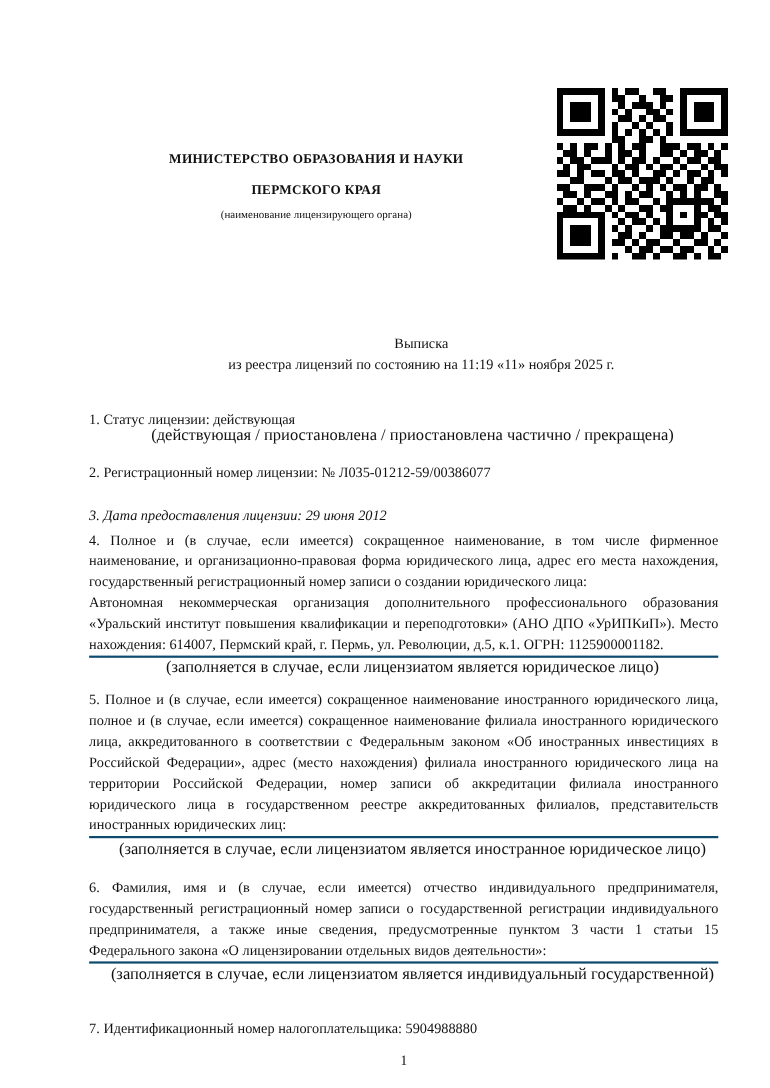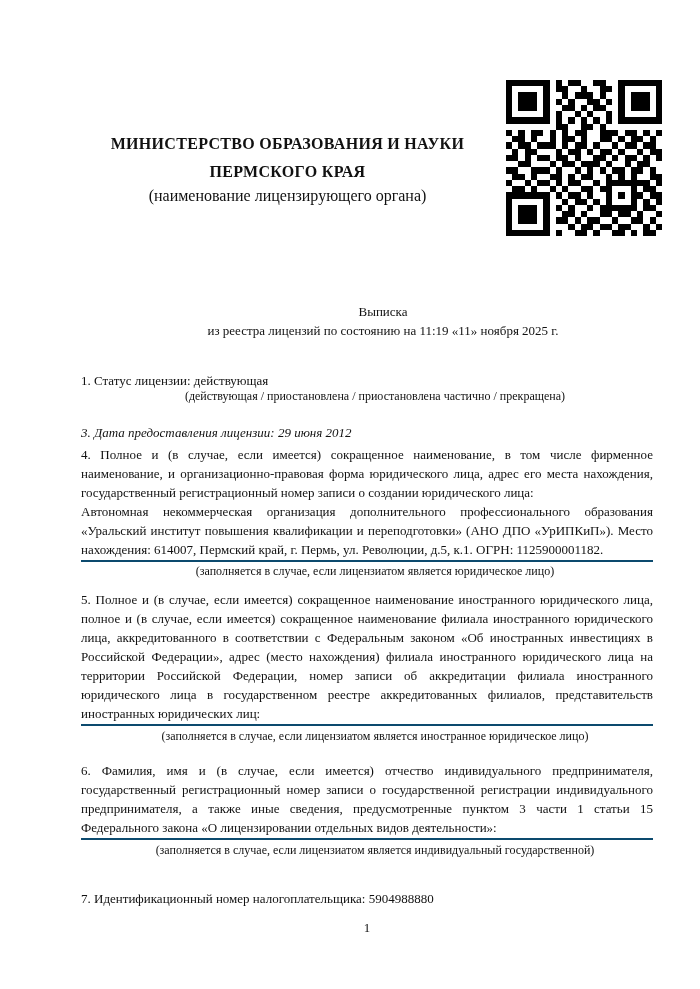--- a/index.html
+++ b/index.html
@@ -16,26 +16,26 @@
   
   .ministry-block {
     position: absolute;
     left: 65px;
     top: 130px;
     width: 445px;
     text-align: center;
   }
   .ministry-name {
     font-weight: bold;
-    font-size: 16px;
+    font-size: 12px;
     line-height: 28px;
     letter-spacing: 0.3px;
   }
   .ministry-caption {
-    font-size: 16px;
+    font-size: 10px;
     line-height: 13px;
     margin-top: 3px;
   }
   .qr {
     position: absolute;
     left: 506px;
     top: 80px;
     width: 156px;
     height: 156px;
   }
@@ -53,21 +53,21 @@
   .title-block {
     margin-top: 302px;
     text-align: center;
     position: relative;
     left: 16px;
   }
   .item { white-space: pre-wrap; }
   .para { text-align: justify; }
   .ruled { border-bottom: 2px solid #0c4a6e; padding-bottom: 1px; }
   .caption {
-    font-size: 12px;
+    font-size: 15px;
     line-height: 13px;
     text-align: center;
     position: relative;
     left: 8px;
   }
   .m-item1   { margin-top: 31px; }
   .m-cap1    { margin-top: 0px; }
   .m-item2   { margin-top: 17px; }
   .m-item3   { margin-top: 20px; font-style: italic; }
   .m-p4q     { margin-top: 3px; }
@@ -443,20 +443,21 @@
   <div class="doc-body">
 
     <div class="title-block">
       <div>Выписка</div>
       <div>из реестра лицензий по состоянию на 11:19 «11» ноября 2025 г.</div>
     </div>
 
     <div class="item m-item1">1. Статус лицензии: действующая</div>
     <div class="caption m-cap1">(действующая / приостановлена / приостановлена частично / прекращена)</div>
 
+    <div class="item m-item2">2. Регистрационный номер лицензии: № Л035-01212-59/00386077</div>
 
     <div class="item m-item3">3. Дата предоставления лицензии: 29 июня 2012</div>
 
     <div class="para m-p4q">4. Полное и (в случае, если имеется) сокращенное наименование, в том числе фирменное наименование, и организационно-правовая форма юридического лица, адрес его места нахождения, государственный регистрационный номер записи о создании юридического лица:</div>
     <div class="para ruled">Автономная некоммерческая организация дополнительного профессионального образования «Уральский институт повышения квалификации и переподготовки» (АНО ДПО «УрИПКиП»). Место нахождения: 614007, Пермский край, г. Пермь, ул. Революции, д.5, к.1. ОГРН: 1125900001182.</div>
     <div class="caption m-cap4">(заполняется в случае, если лицензиатом является юридическое лицо)</div>
 
     <div class="para ruled m-p5">5. Полное и (в случае, если имеется) сокращенное наименование иностранного юридического лица, полное и (в случае, если имеется) сокращенное наименование филиала иностранного юридического лица, аккредитованного в соответствии с Федеральным законом «Об иностранных инвестициях в Российской Федерации», адрес (место нахождения) филиала иностранного юридического лица на территории Российской Федерации, номер записи об аккредитации филиала иностранного юридического лица в государственном реестре аккредитованных филиалов, представительств иностранных юридических лиц:</div>
     <div class="caption m-cap5">(заполняется в случае, если лицензиатом является иностранное юридическое лицо)</div>
 

